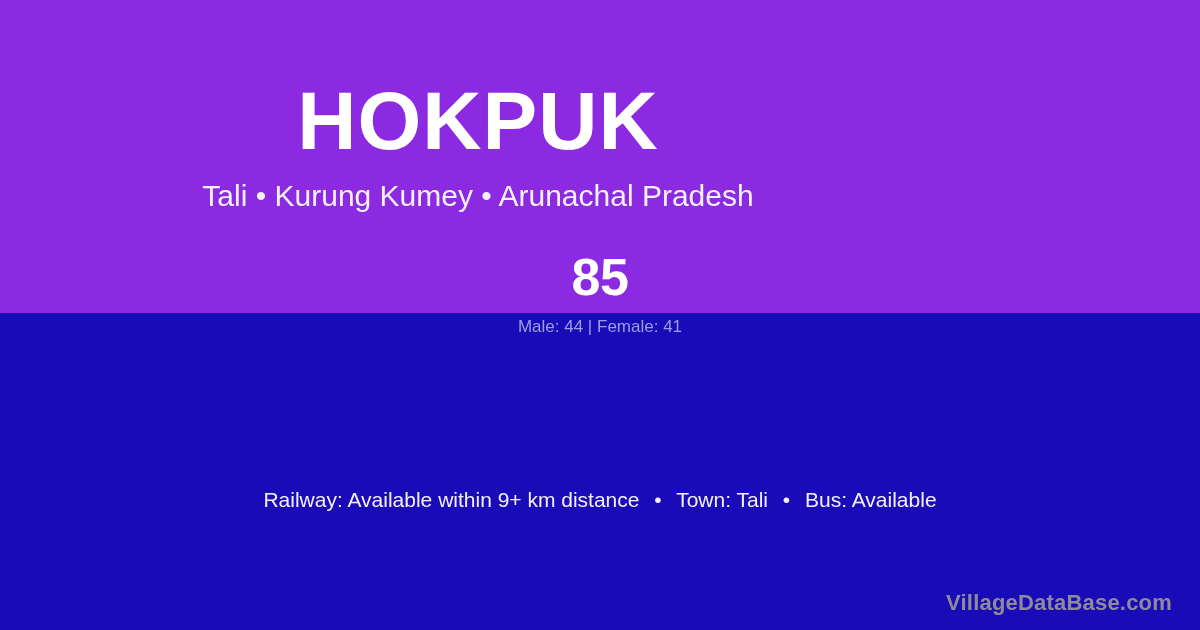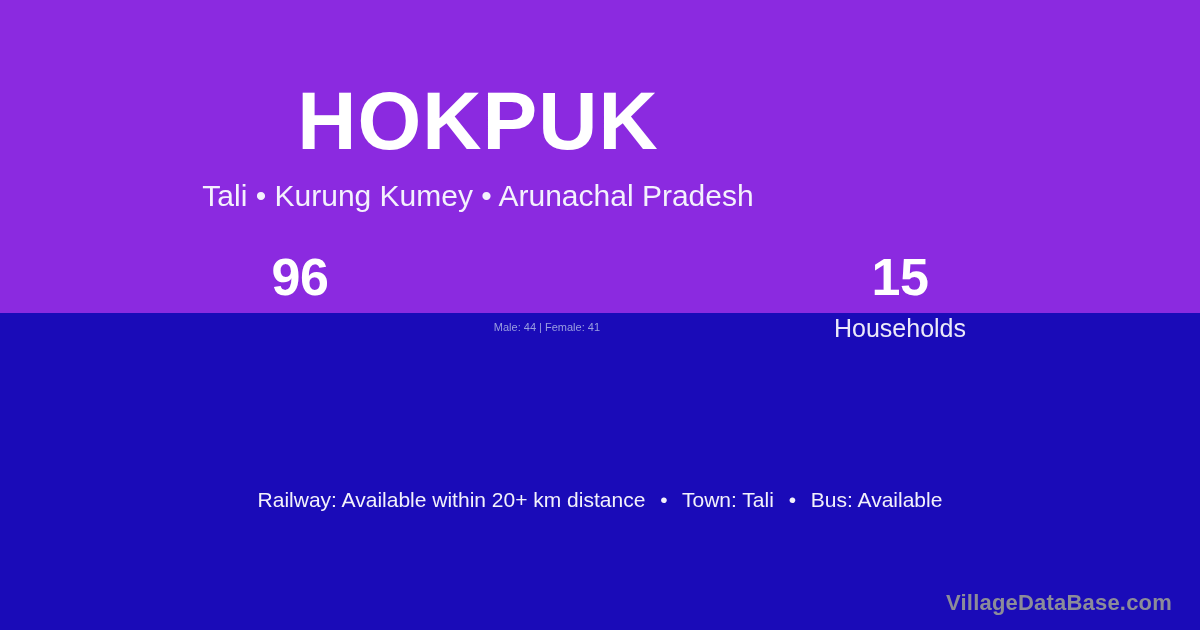--- a/index.html
+++ b/index.html
@@ -89,26 +89,25 @@
   }
   .stat-label {
     margin-top: 8px;
     font-size: 25px;
     line-height: 28px;
     font-weight: normal;
     color: #eceaf9;
   }
   .stat-sub {
     margin-top: 11px;
-    font-size: 11px;
+    font-size: 17px;
     line-height: 20px;
     font-weight: normal;
     color: #9a9fe0;
     min-height: 20px;
-    text-align: right;
   }
 
   
   .info-line {
     position: absolute;
     left: 0;
     top: 486px;
     width: 1200px;
     text-align: center;
     font-size: 21px;
@@ -144,35 +143,30 @@
   <div class="band-bottom"></div>
 
   <div class="header">
     <h1 class="village-title">HOKPUK</h1>
     <div class="village-subtitle">Tali • Kurung Kumey • Arunachal Pradesh</div>
   </div>
 
   <div class="stats-row">
 
     <div class="stat-col">
-      <div class="stat-value">96</div>
+      <div class="stat-value">85</div>
       <div class="stat-sub">Male: 44 | Female: 41</div>
     </div>
 
-    <div class="stat-col">
-      <div class="stat-value">15</div>
-      <div class="stat-label">Households</div>
-      <div class="stat-sub"></div>
-    </div>
 
 
   </div>
 
   <div class="info-line">
-    <span>Railway: Available within 20+ km distance</span>
+    <span>Railway: Available within 9+ km distance</span>
     <span class="info-sep">•</span>
     <span>Town: Tali</span>
     <span class="info-sep">•</span>
     <span>Bus: Available</span>
   </div>
 
   <div class="watermark">VillageDataBase.com</div>
 
 </div>
 

